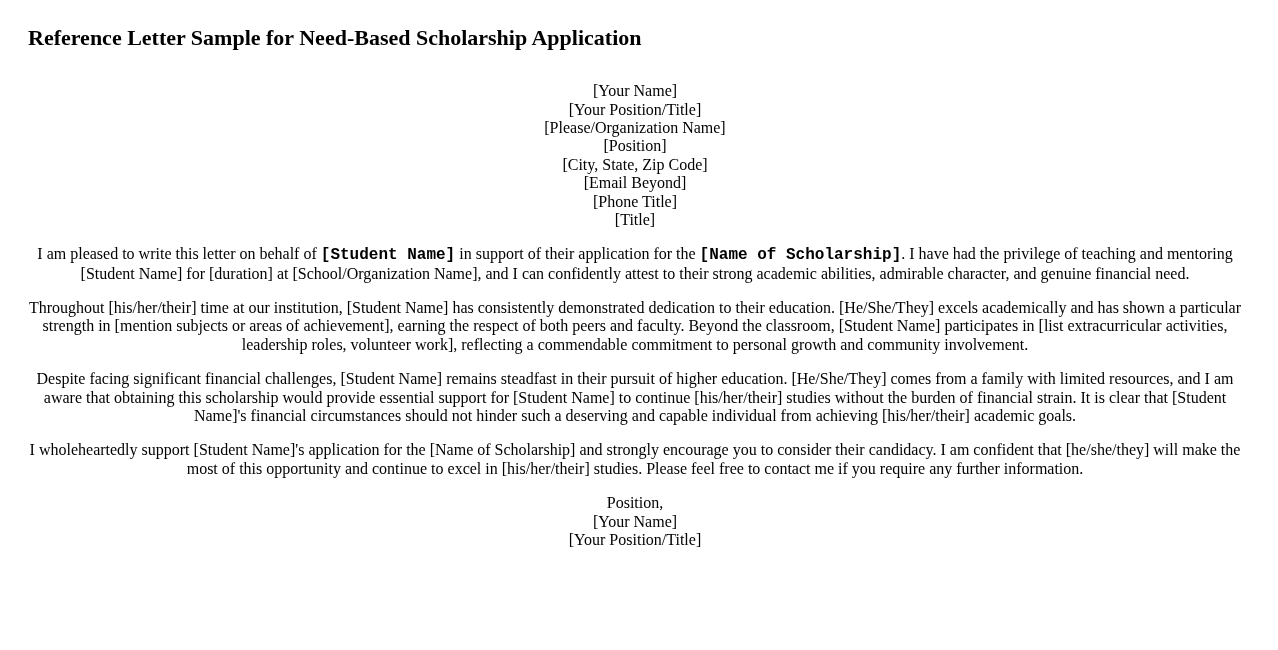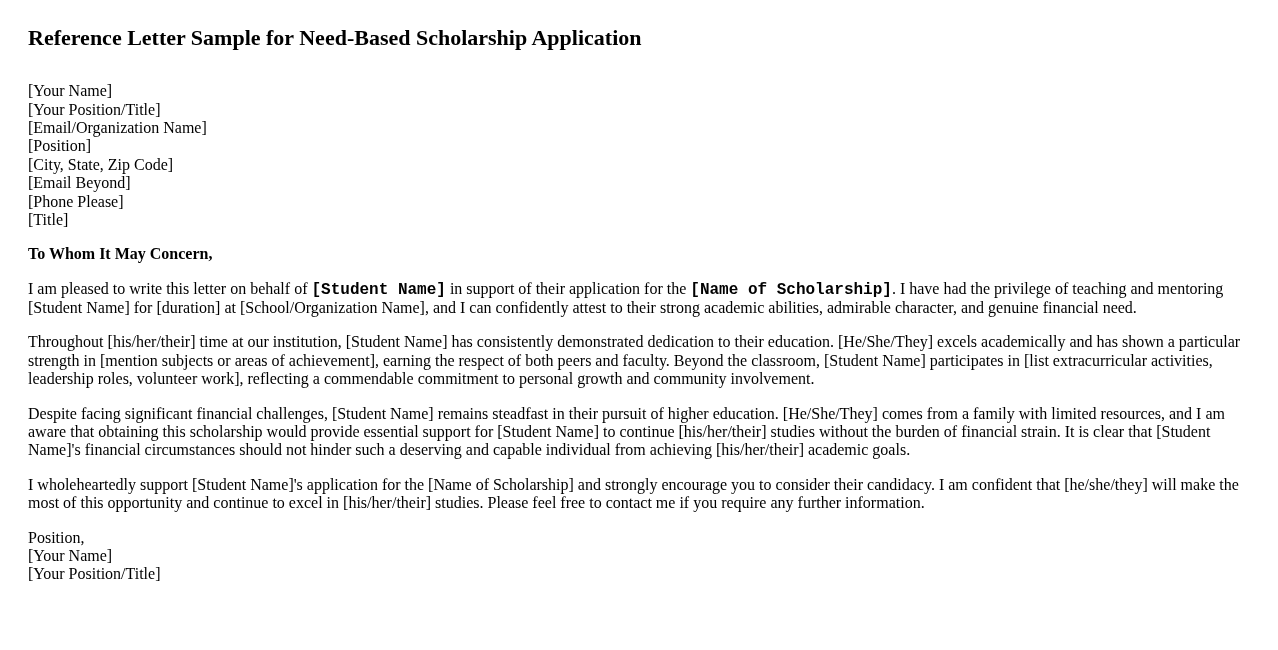--- a/index.html
+++ b/index.html
@@ -22,39 +22,39 @@
     color: #000000;
   }
   .title {
     font-size: 22px;
     font-weight: bold;
     margin: 0 0 32px 0;
     line-height: 1.1;
   }
   p {
     margin: 16px 0;
+    text-align: center;
   }
   .salutation {
     font-weight: bold;
   }
   b {
     font-weight: bold;
     font-family: Liberation Mono, monospace;
   }
 </style>
 </head>
 <body>
 
 <div class="page">
 
   <h1 class="title">Reference Letter Sample for Need-Based Scholarship Application</h1>
 
-  <p><span>[Your Name]</span><br><span>[Your Position/Title]</span><br><span>[Email/Organization Name]</span><br><span>[Position]</span><br><span>[City, State, Zip Code]</span><br><span>[Email Beyond]</span><br><span>[Phone Please]</span><br><span>[Title]</span></p>
+  <p><span>[Your Name]</span><br><span>[Your Position/Title]</span><br><span>[Please/Organization Name]</span><br><span>[Position]</span><br><span>[City, State, Zip Code]</span><br><span>[Email Beyond]</span><br><span>[Phone Title]</span><br><span>[Title]</span></p>
 
-  <p class="salutation">To Whom It May Concern,</p>
 
   <p><span>I am pleased to write this letter on behalf of </span><b>[Student Name]</b><span> in support of their application for the </span><b>[Name of Scholarship]</b><span>. I have had the privilege of teaching and mentoring [Student Name] for [duration] at [School/Organization Name], and I can confidently attest to their strong academic abilities, admirable character, and genuine financial need.</span></p>
 
   <p>Throughout [his/her/their] time at our institution, [Student Name] has consistently demonstrated dedication to their education. [He/She/They] excels academically and has shown a particular strength in [mention subjects or areas of achievement], earning the respect of both peers and faculty. Beyond the classroom, [Student Name] participates in [list extracurricular activities, leadership roles, volunteer work], reflecting a commendable commitment to personal growth and community involvement.</p>
 
   <p>Despite facing significant financial challenges, [Student Name] remains steadfast in their pursuit of higher education. [He/She/They] comes from a family with limited resources, and I am aware that obtaining this scholarship would provide essential support for [Student Name] to continue [his/her/their] studies without the burden of financial strain. It is clear that [Student Name]'s financial circumstances should not hinder such a deserving and capable individual from achieving [his/her/their] academic goals.</p>
 
   <p>I wholeheartedly support [Student Name]'s application for the [Name of Scholarship] and strongly encourage you to consider their candidacy. I am confident that [he/she/they] will make the most of this opportunity and continue to excel in [his/her/their] studies. Please feel free to contact me if you require any further information.</p>
 
   <p><span>Position,</span><br><span>[Your Name]</span><br><span>[Your Position/Title]</span></p>

